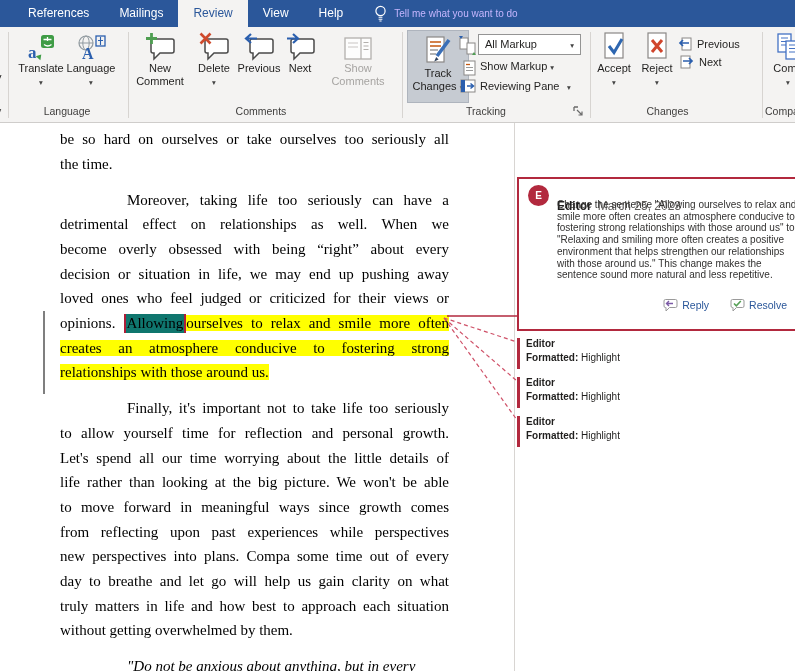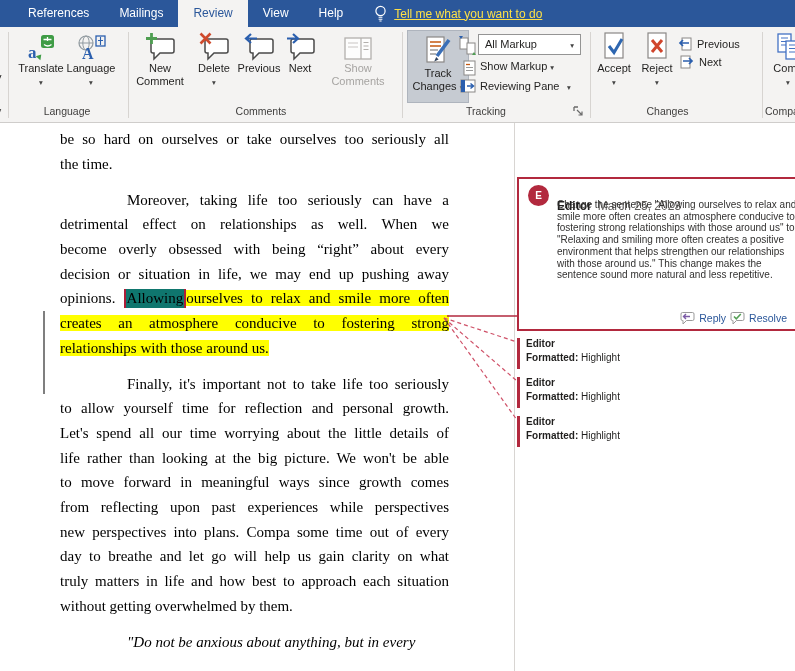--- a/index.html
+++ b/index.html
@@ -3,21 +3,21 @@
 <meta charset="utf-8">
 <style>
   html,body{margin:0;padding:0;background:#e8e8e8;}
   #app{position:relative;width:795px;height:671px;overflow:hidden;background:#fff;
        font-family:"Liberation Sans",sans-serif;-webkit-font-smoothing:antialiased;}
   
   .tabbar{position:absolute;left:0;top:0;width:795px;height:27px;background:#2b579a;
           display:flex;align-items:stretch;padding-left:13px;box-sizing:border-box;}
   .tab{color:#fff;font-size:12px;line-height:27px;padding:0 15px;cursor:default;white-space:nowrap;}
   .tab.active{background:#f4f3f2;color:#2b579a;}
-  .tellme{display:flex;align-items:center;gap:7px;color:#fde047;font-size:12px;padding:0 10px;margin-left:6px;text-decoration:underline;}
+  .tellme{display:flex;align-items:center;gap:7px;color:#c4b5fd;font-size:10px;padding:0 10px;margin-left:6px;}
   
   .ribbon{position:absolute;left:0;top:27px;width:795px;height:95px;background:#f4f3f2;
           border-bottom:1px solid #cfcdcb;box-sizing:content-box;}
   .rdiv{position:absolute;top:5px;width:1px;height:86px;background:#d7d4d1;}
   .glabel{position:absolute;top:78px;font-size:10.5px;color:#3f3e3d;text-align:center;}
   .bigbtn{position:absolute;top:2px;text-align:center;color:#201f1e;font-size:11px;}
   .bigbtn .ic{height:33px;display:flex;align-items:flex-end;justify-content:center;}
   .blabel{font-size:11px;line-height:12.5px;color:#201f1e;}
   .blabel.gray{color:#a6a4a2;}
   .dd{font-family:"DejaVu Sans",sans-serif;font-size:7.5px;color:#444;line-height:9px;display:inline-block;}
@@ -44,21 +44,21 @@
   
   .vsep{position:absolute;left:514px;top:123px;width:1px;height:548px;background:#d8d5d2;}
   .comment-card{position:absolute;left:517px;top:177px;width:280px;height:154px;background:#fff;
                 border:2px solid #b2293e;border-right:none;box-sizing:border-box;z-index:4;}
   .avatar{position:absolute;left:9px;top:6px;width:21px;height:21px;border-radius:50%;background:#b2293e;
           color:#fff;font-size:10px;font-weight:bold;text-align:center;line-height:21px;}
   .chead{position:absolute;left:38px;top:20px;font-size:12px;white-space:nowrap;}
   .cauthor{font-weight:bold;color:#201f1e;}
   .cdate{color:#605e5c;margin-left:6px;}
   .cbody{position:absolute;left:38px;top:20px;width:240px;font-size:10px;line-height:11.7px;color:#323130;}
-  .cactions{position:absolute;right:10px;top:132px;display:flex;gap:4px;align-items:center;}
+  .cactions{position:absolute;right:10px;top:119px;display:flex;gap:21px;align-items:center;}
   .actbtn{display:flex;align-items:center;gap:4px;color:#2b579a;font-size:10.5px;cursor:default;}
   .chg{position:absolute;left:517px;z-index:4;}
   .chg-bar{position:absolute;left:0;top:1px;width:3px;height:31px;background:#b2293e;}
   .chg-txt{position:absolute;left:9px;top:0;font-size:10px;line-height:13.5px;color:#201f1e;white-space:nowrap;}
   .chg-txt .b{font-weight:bold;}
   .overlay{position:absolute;left:0;top:0;z-index:3;pointer-events:none;}
   svg{display:block;}
 </style>
 </head>
 <body>
@@ -287,20 +287,21 @@
     <div class="doctext">
         <div class="para">
           <div class="dline"><span>be so hard on ourselves or take ourselves too seriously all</span></div>
           <div class="dline last"><span>the time.</span></div>
         </div>
         <div class="para">
           <div class="dline indent"><span>Moreover, taking life too seriously can have a</span></div>
           <div class="dline"><span>detrimental effect on relationships as well. When we</span></div>
           <div class="dline"><span>become overly obsessed with being “right” about every</span></div>
           <div class="dline"><span>decision or situation in life, we may end up pushing away</span></div>
+          <div class="dline"><span>loved ones who feel judged or criticized for their views or</span></div>
           <div class="dline"><span>opinions. </span><span class="hl-pink">Allowing</span><span class="hl-yellow">ourselves to relax and smile more often</span></div>
           <div class="dline"><span class="hl-yellow">creates an atmosphere conducive to fostering strong</span></div>
           <div class="dline last"><span class="hl-yellow">relationships with those around us.</span></div>
         </div>
         <div class="para">
           <div class="dline indent"><span>Finally, it's important not to take life too seriously</span></div>
           <div class="dline"><span>to allow yourself time for reflection and personal growth.</span></div>
           <div class="dline"><span>Let's spend all our time worrying about the little details of</span></div>
           <div class="dline"><span>life rather than looking at the big picture. We won't be able</span></div>
           <div class="dline"><span>to move forward in meaningful ways since growth comes</span></div>

